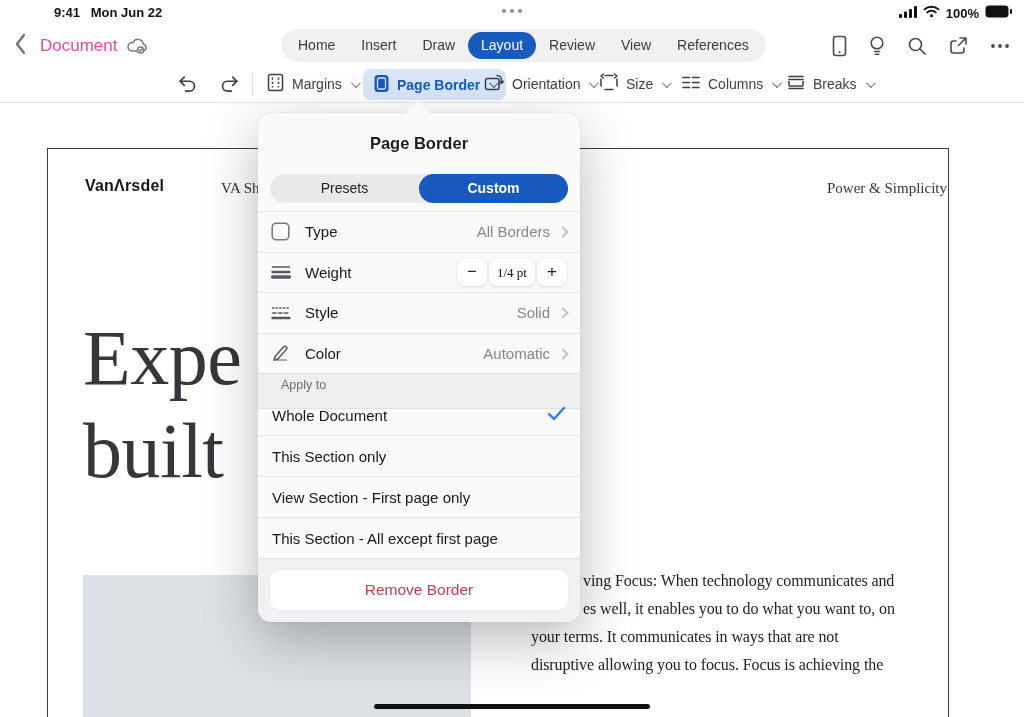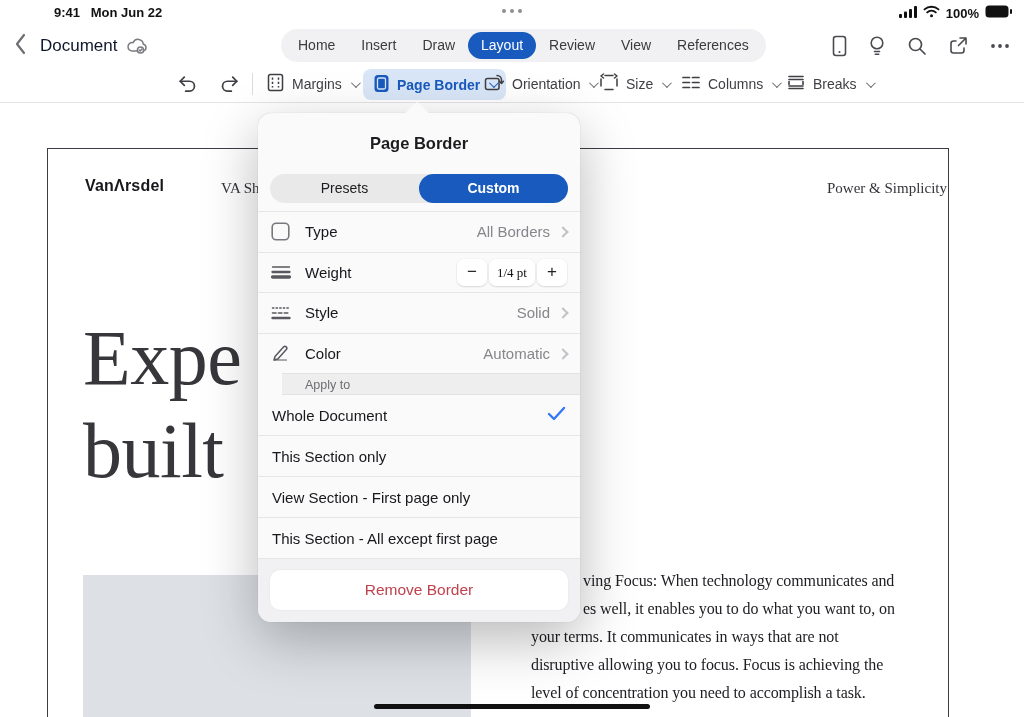--- a/index.html
+++ b/index.html
@@ -14,21 +14,21 @@
   .sb-left .date { font-weight:600; margin-left:7px; }
   .sb-dots { position:absolute; left:50%; top:9px; transform:translateX(-50%);
     display:flex; gap:4px; }
   .sb-dots i { width:4px; height:4px; border-radius:50%; background:#8e8e93; }
   .sb-right { position:absolute; right:12px; top:4px; display:flex; align-items:center; gap:6px; }
   .sb-right .pct { font-size:13px; font-weight:600; color:#111; }
 
   
   .navbar { position:absolute; top:25px; left:0; right:0; height:41px; }
   .doc-group { position:absolute; left:14px; top:0; height:41px; display:flex; align-items:center; }
-  .doc-title { font-size:17px; color:#0f172a; margin-left:13px; }
+  .doc-title { font-size:17px; color:#ec4899; margin-left:13px; }
   .cloud { margin-left:9px; display:flex; }
   .tabs { position:absolute; left:281px; top:4px; height:33px; background:#f1f1f3;
     border-radius:17px; display:flex; align-items:center; padding:0 4px; }
   .tab { font-size:14px; color:#3b3b3d; padding:0 13px; height:27px; line-height:27px;
     border-radius:14px; cursor:default; white-space:nowrap; }
   .tab.active { background:#185abd; color:#fff; }
   .nav-icons { position:absolute; right:14px; top:0; height:41px; display:flex;
     align-items:center; gap:21px; }
   .nav-icons .nicon { display:flex; align-items:center; }
 
@@ -83,23 +83,23 @@
   .prow .val { font-size:15px; color:#86868b; }
   .chev-r { width:8px; height:8px; border-top:2px solid #c2c2c7; border-right:2px solid #c2c2c7;
     transform:rotate(45deg); margin-left:9px; }
   .stepper { display:flex; gap:2px; }
   .step-btn { width:30px; height:27px; background:#fff; border-radius:7px; text-align:center;
     line-height:25px; font-size:17px; color:#222;
     box-shadow:0 1px 2px rgba(0,0,0,.12), 0 0 0 .5px rgba(0,0,0,.04); }
   .step-val { width:46px; height:27px; background:#fff; border-radius:7px; text-align:center;
     line-height:27px; font-size:13px; color:#111;
     box-shadow:0 1px 2px rgba(0,0,0,.12), 0 0 0 .5px rgba(0,0,0,.04);font-family:Liberation Serif, serif; }
-  .apply-hdr { position:absolute; left:0; right:0; top:260px; height:22px; background:#eeeeef;
+  .apply-hdr { position:absolute; left:0; right:0; top:260px; height:36px; background:#eeeeef;
     border-bottom:1px solid #e2e2e4; font-size:12.5px; color:#6d6d72; line-height:22px;
-    padding-left:23px;margin-left:24px; }
+    padding-left:23px; }
   .opts { position:absolute; left:0; right:0; top:282px; }
   .opt { height:41px; display:flex; align-items:center; padding:0 14px;
     border-bottom:1px solid #e6e6e8; font-size:15px; color:#17171c; }
   .opt .spacer { flex:1; }
   .pb-footer { position:absolute; left:0; right:0; top:446px; height:63px; background:#f1f1f3;
     border-radius:0 0 13px 13px; }
   .remove-btn { position:absolute; left:12px; right:12px; top:11px; height:40px; background:#fff;
     border-radius:10px; text-align:center; line-height:40px; font-size:15.5px; color:#c0414e;
     box-shadow:0 0 2px rgba(0,0,0,.08); }
 
@@ -306,21 +306,20 @@
     <div class="hdr-right">Power &amp; Simplicity</div>
     <div class="heading">
       <div>Expe</div>
       <div>built</div>
     </div>
     <div class="img-block"></div>
     <div class="bodyline" style="left:583px; top:469px">ving Focus: When technology communicates and</div>
     <div class="bodyline" style="left:583px; top:497px">es well, it enables you to do what you want to, on</div>
     <div class="bodyline" style="left:531px; top:525px">your terms. It communicates in ways that are not</div>
     <div class="bodyline" style="left:531px; top:553px">disruptive allowing you to focus. Focus is achieving the</div>
-    <div class="bodyline" style="left:531px; top:581px">level of concentration you need to accomplish a task.</div>
   </div>
 
   <div class="popup">
     <div class="popup-arrow"></div>
     <div class="pb-title">Page Border</div>
 
     <div class="seg">
       <div class="seg-btn">Presets</div>
       <div class="seg-btn active">Custom</div>
     </div>

